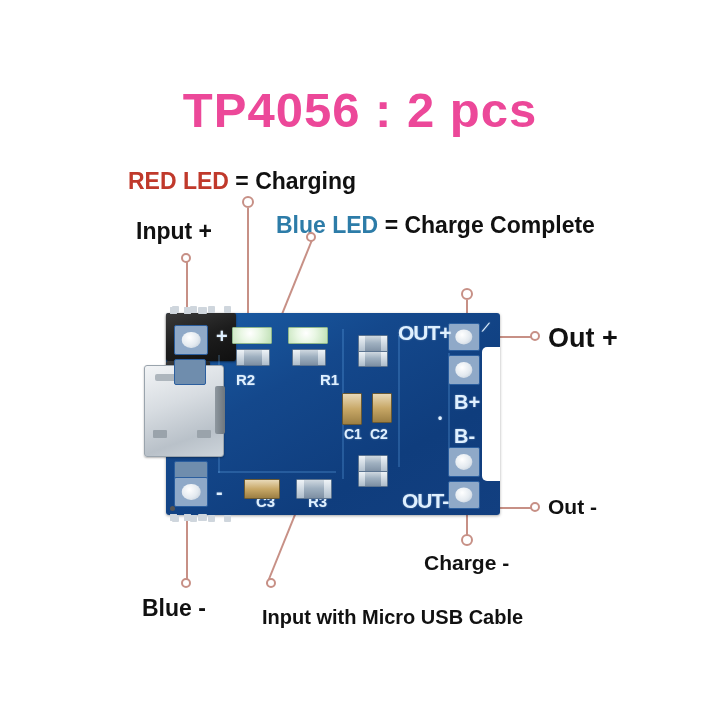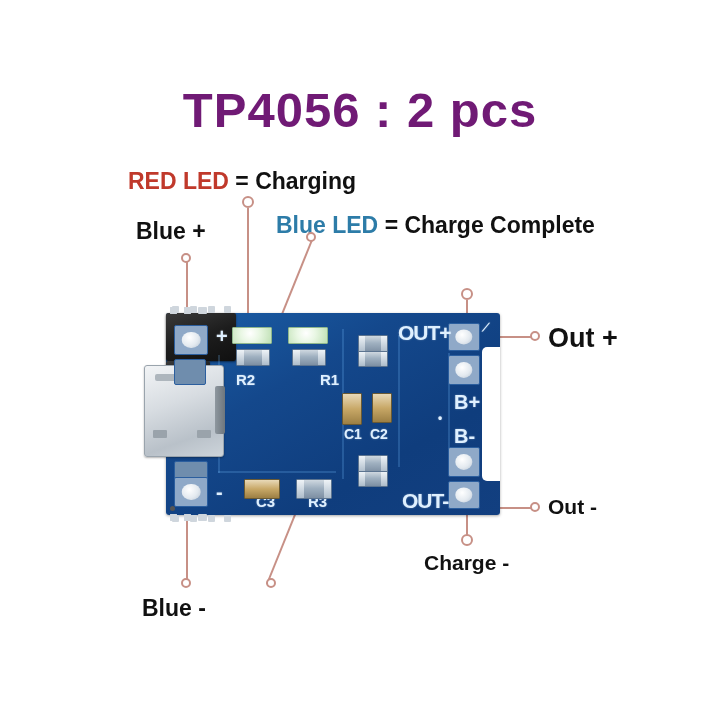--- a/index.html
+++ b/index.html
@@ -3,21 +3,21 @@
 <meta charset="utf-8">
 <style>
   html,body{margin:0;padding:0;background:#ffffff;}
   body{width:720px;height:715px;position:relative;overflow:hidden;
        font-family:"Liberation Sans","DejaVu Sans",sans-serif;}
 
   #stage{position:absolute;left:0;top:0;width:720px;height:715px;background:#fff;}
 
   
   #title{position:absolute;left:0;top:82px;width:720px;text-align:center;
-         font-size:49px;font-weight:bold;color:#701a75;letter-spacing:1px;
+         font-size:49px;font-weight:bold;color:#ec4899;letter-spacing:1px;
          font-family:"Liberation Sans","DejaVu Sans",sans-serif;}
 
   
   .lbl{position:absolute;font-weight:bold;color:#111;white-space:nowrap;
        font-family:"Liberation Sans","DejaVu Sans",sans-serif;}
   .lbl .red{color:#c0392b;}
   .lbl .blue{color:#2d7ca8;}
 
   #lbl-redled     {left:128px; top:168px; font-size:23px;}
   #lbl-blueled    {left:276px; top:212px; font-size:23px;}
@@ -96,25 +96,26 @@
   <div class="lbl" id="lbl-blueled">
     <span class="blue">Blue LED</span>
     <span>= Charge Complete</span>
   </div>
 
   <div class="lbl" id="lbl-redled">
     <span class="red">RED LED</span>
     <span>= Charging</span>
   </div>
 
-  <div class="lbl" id="lbl-input-plus">Blue +</div>
+  <div class="lbl" id="lbl-input-plus">Input +</div>
   <div class="lbl" id="lbl-out-plus">Out +</div>
   <div class="lbl" id="lbl-out-minus">Out -</div>
   <div class="lbl" id="lbl-battery-minus">Charge -</div>
   <div class="lbl" id="lbl-input-minus">Blue -</div>
+  <div class="lbl" id="lbl-usb">Input with Micro USB Cable</div>
 
   <div class="leader vline" style="left:247px;top:208px;height:126px;"></div>
   <div class="dot" style="left:242px;top:196px;"></div>
 
   <div class="leader" style="left:311px;top:240px;width:2px;height:100px;
        transform:rotate(22deg);transform-origin:top center;"></div>
   <div class="dot dot-sm" style="left:306px;top:232px;"></div>
 
   <div class="leader vline" style="left:186px;top:262px;height:78px;"></div>
   <div class="dot dot-sm" style="left:181px;top:253px;"></div>

